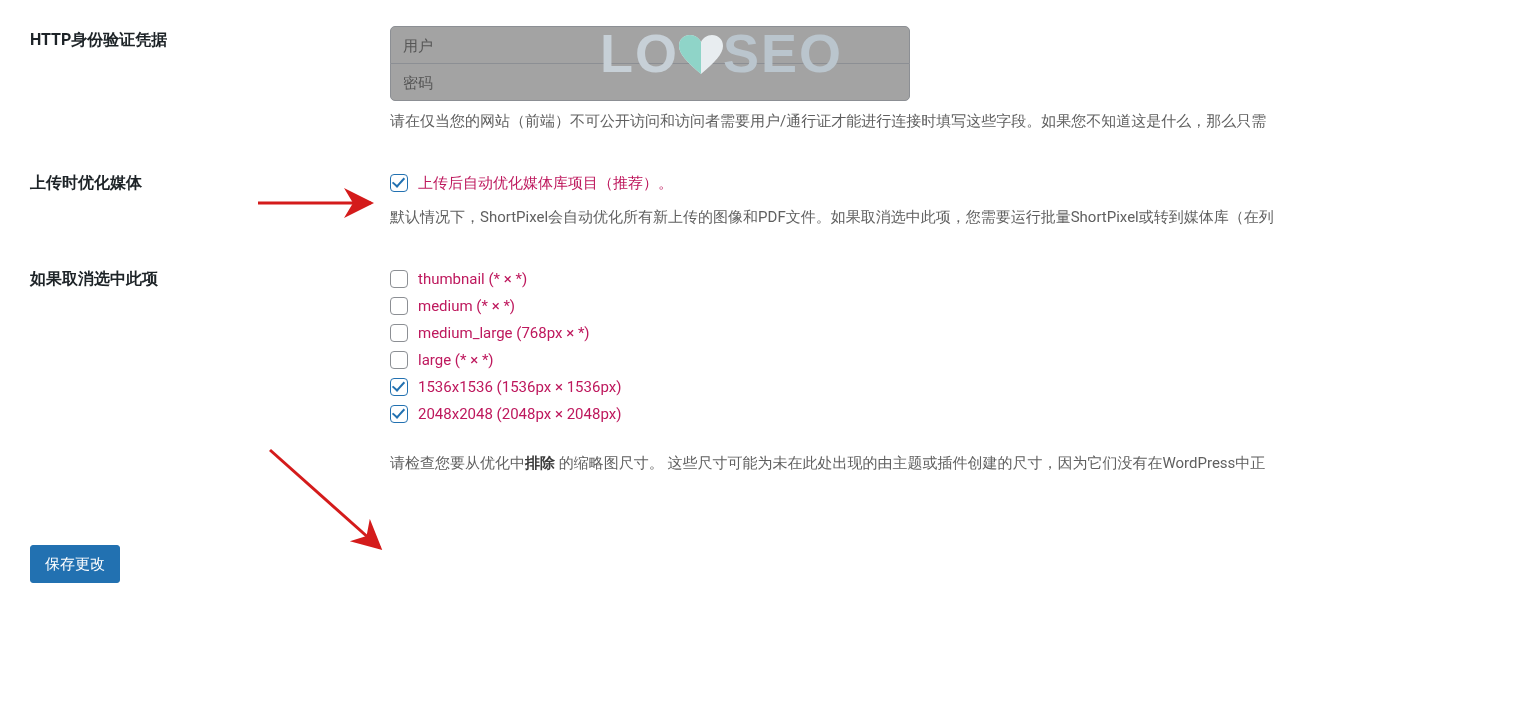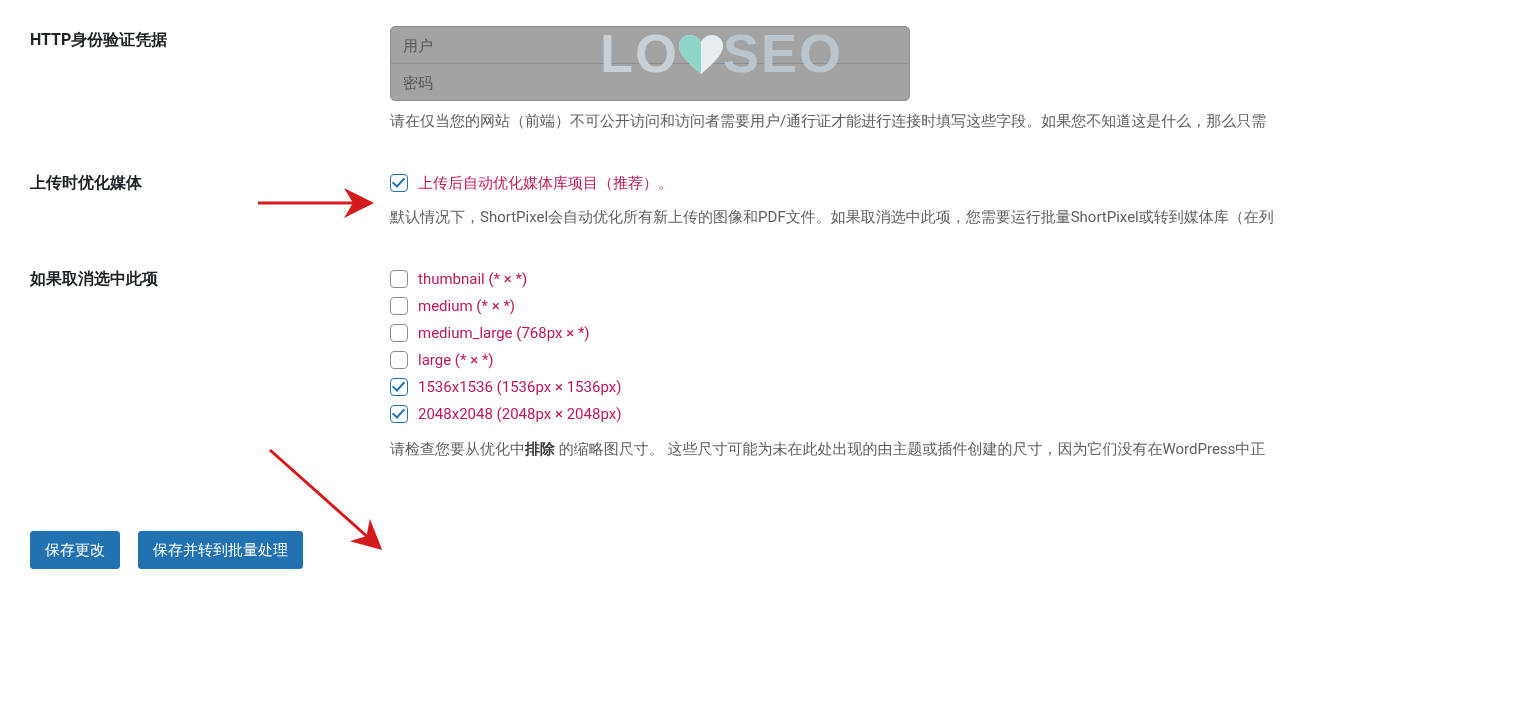--- a/index.html
+++ b/index.html
@@ -102,30 +102,30 @@
       width: 5px;
       height: 10px;
       border: solid #2271b1;
       border-width: 0 2.5px 2.5px 0;
       transform: rotate(42deg);
     }
     .thumb-list .checkbox-row {
       height: 27px;
     }
     .thumb-desc {
-      margin-top: 10px;
+      margin-top: 24px;
     }
     .thumb-desc b {
       font-weight: 700;
       color: #3a3a3a;
     }
     .submit-row {
       margin-top: 40px;
       display: flex;
-      gap: 18px;
+      gap: 31px;
     }
     .button-primary {
       background: #2271b1;
       border: 1px solid #2271b1;
       color: #fff;
       font-size: 15px;
       padding: 8px 14px;
       border-radius: 3px;
       cursor: pointer;
       line-height: 1.3;
@@ -218,21 +218,20 @@
         <p class="description thumb-desc">
           <span>请检查您要从优化中</span><b>排除</b><span> 的缩略图尺寸。 这些尺寸可能为未在此处出现的由主题或插件创建的尺寸，因为它们没有在WordPress中正</span>
         </p>
       </td>
     </tr>
   </tbody>
 </table>
 
 <div class="submit-row">
   <button class="button-primary">保存更改</button>
-  <button class="button-primary">保存并转到批量处理</button>
 </div>
 
 <svg class="arrow" style="left:253px; top:175px;" width="130" height="50">
   <defs>
     <marker id="ah1" markerWidth="12" markerHeight="12" refX="9" refY="5" orient="auto">
       <path d="M0,0 L10,5 L0,10 L3,5 Z" fill="#d41b1b"></path>
     </marker>
   </defs>
   <line x1="5" y1="28" x2="118" y2="28" stroke="#d41b1b" stroke-width="3" marker-end="url(#ah1)"></line>
 </svg>

